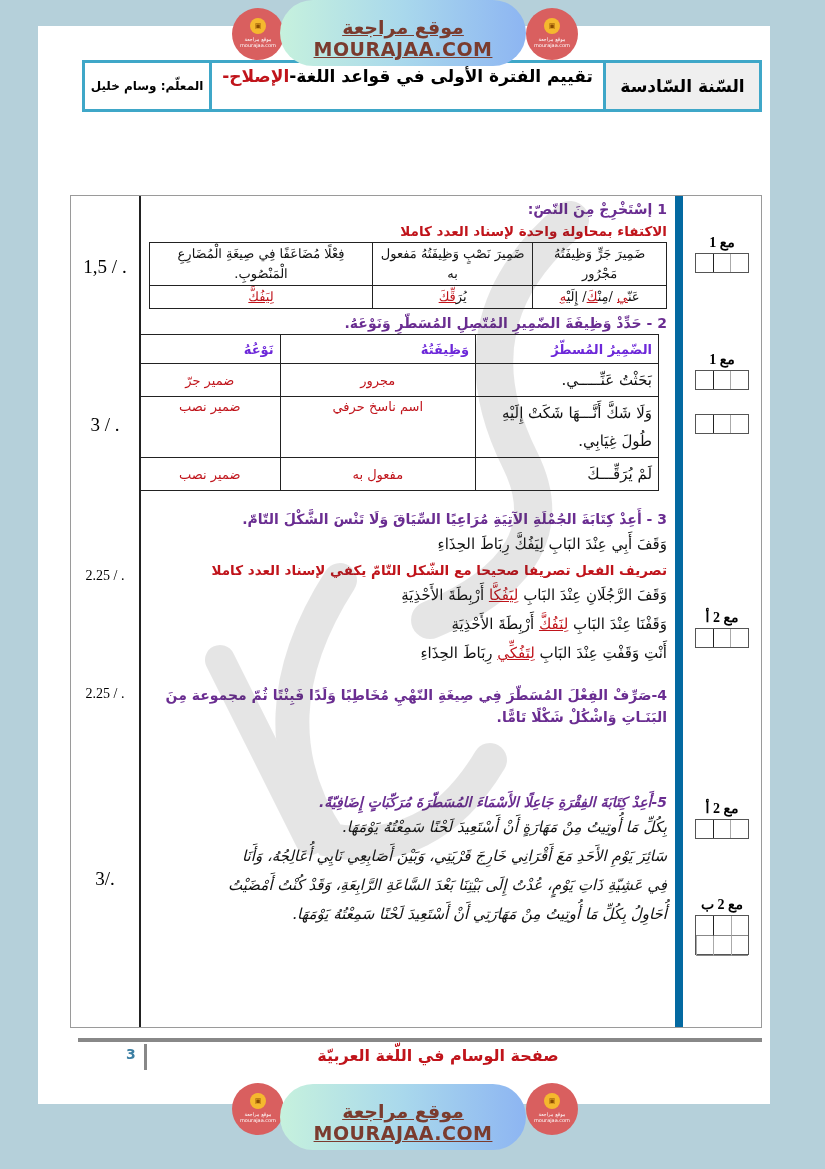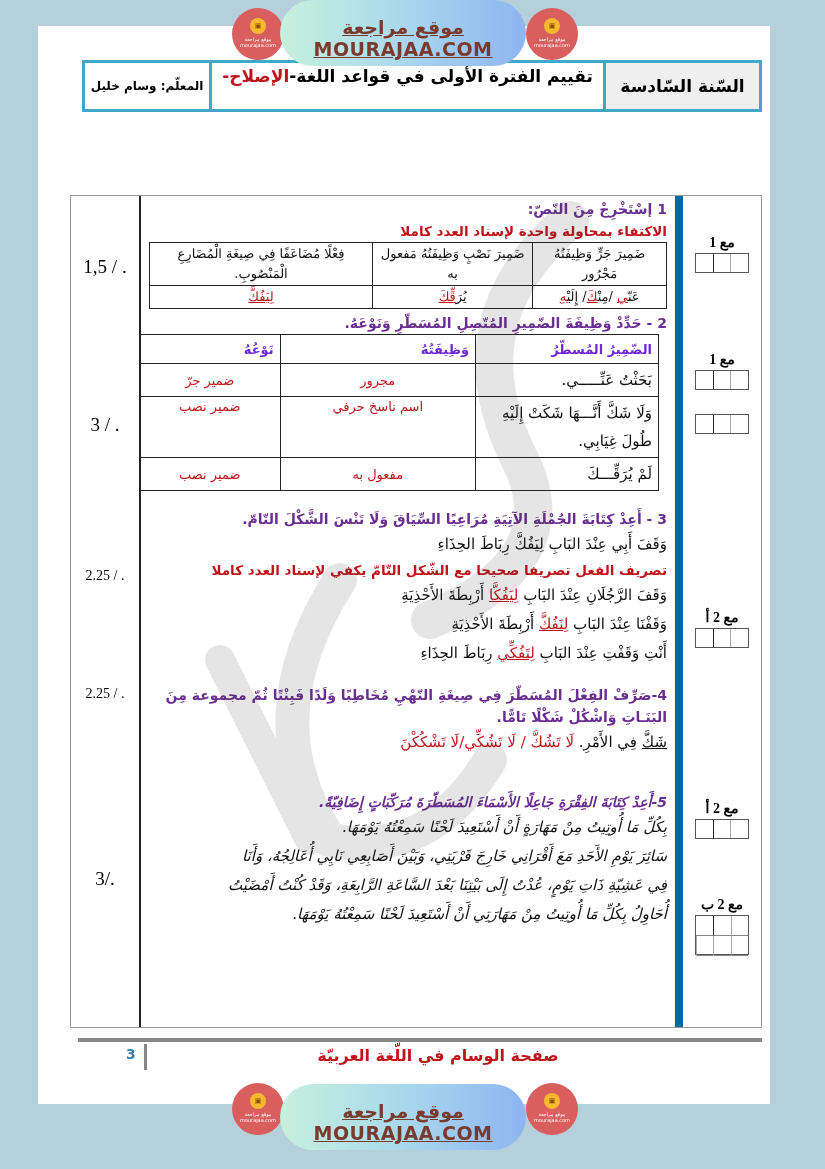--- a/index.html
+++ b/index.html
@@ -189,21 +189,20 @@
       <div class="q">3 - أَعِدْ كِتَابَةَ الجُمْلَةِ الآتِيَةِ مُرَاعِيًا السِّيَاقَ وَلَا تَنْسَ الشَّكْلَ التّامّ.</div>
       <div class="line">وَقَفَ أَبِي عِنْدَ البَابِ لِيَفُكَّ رِبَاطَ الحِذَاءِ</div>
       <div class="note">تصريف الفعل تصريفا صحيحا مع الشّكل التّامّ يكفي لإسناد العدد كاملا</div>
       <div class="line"><span>وَقَفَ الرَّجُلَانِ عِنْدَ البَابِ </span><u class="red">لِيَفُكَّا</u><span> أَرْبِطَةَ الأَحْذِيَةِ</span></div>
       <div class="line"><span>وَقَفْنَا عِنْدَ البَابِ </span><u class="red">لِنَفُكَّ</u><span> أَرْبِطَةَ الأَحْذِيَةِ</span></div>
       <div class="line"><span>أَنْتِ وَقَفْتِ عِنْدَ البَابِ </span><u class="red">لِتَفُكِّي</u><span> رِبَاطَ الحِذَاءِ</span></div>
     </div>
 
     <div class="content" style="top:488px;">
       <div class="q">4-صَرِّفْ الفِعْلَ المُسَطّرَ فِي صِيغَةِ النّهْيِ مُخَاطِبًا وَلَدًا فَبِنْتًا ثُمّ مجموعة مِنَ البَنَـاتِ وَاشْكُلْ شَكْلًا تَامًّا.</div>
-      <div class="line"><u>شَكَّ</u><span> فِي الأَمْرِ.</span> <span class="red">لَا تَشُكَّ / لَا تَشُكِّي/لَا تَشْكُكْنَ</span></div>
     </div>
 
     <div class="content" style="top:595px;font-style:italic;">
       <div class="q">5-أَعِدْ كِتَابَةَ الفِقْرَةِ جَاعِلًا الأَسْمَاءَ المُسَطّرَةَ مُرَكّبَاتٍ إِضَافِيّةً.</div>
       <div class="line">بِكُلِّ مَا أُوتِيتُ مِنْ مَهَارَةٍ أَنْ أَسْتَعِيدَ لَحْنًا سَمِعْتُهُ يَوْمَهَا.</div>
       <div class="line">سَائِرَ يَوْمِ الأَحَدِ مَعَ أَقْرَانِي خَارِجَ قَرْيَتِي، وَبَيْنَ أَصَابِعِي نَايِي أُعَالِجُهُ، وَأَنَا</div>
       <div class="line">فِي عَشِيّةِ ذَاتِ يَوْمٍ، عُدْتُ إِلَى بَيْتِنَا بَعْدَ السَّاعَةِ الرَّابِعَةِ، وَقَدْ كُنْتُ أَمْضَيْتُ</div>
       <div class="line">أُحَاوِلُ بِكُلِّ مَا أُوتِيتُ مِنْ مَهَارَتِي أَنْ أَسْتَعِيدَ لَحْنًا سَمِعْتُهُ يَوْمَهَا.</div>
     </div>
   </div>

